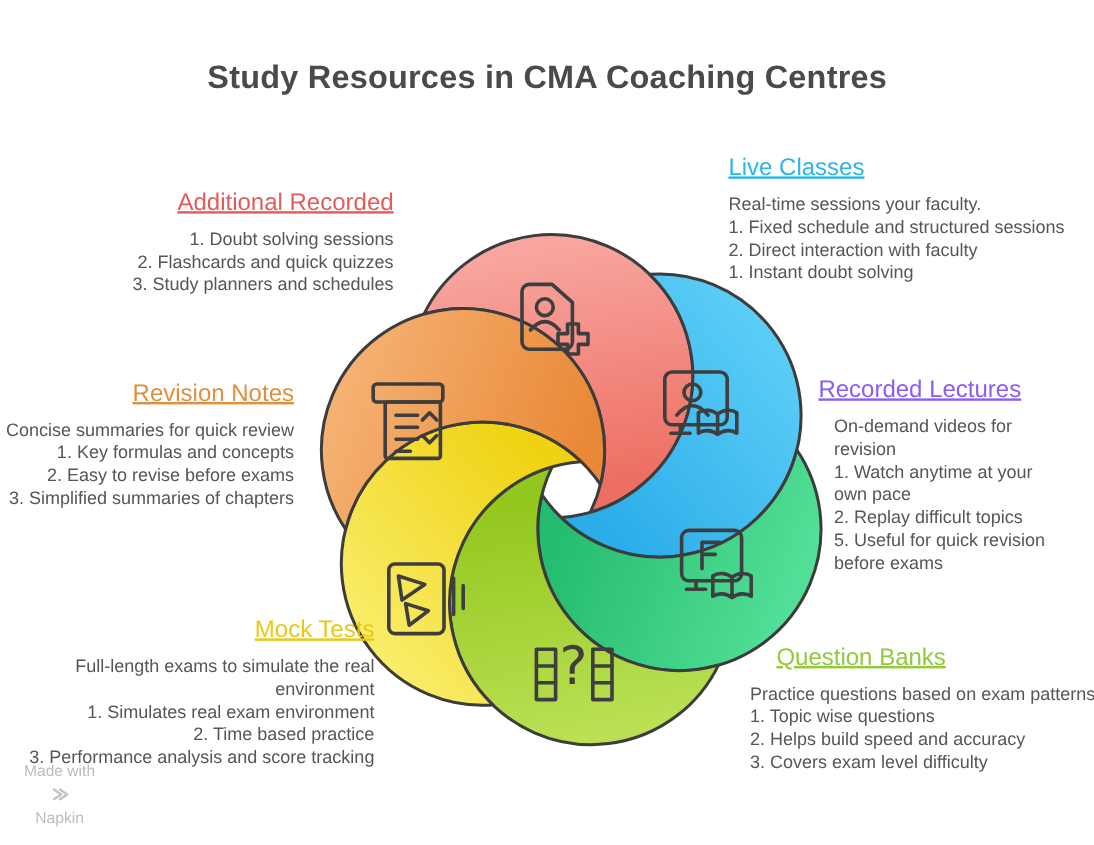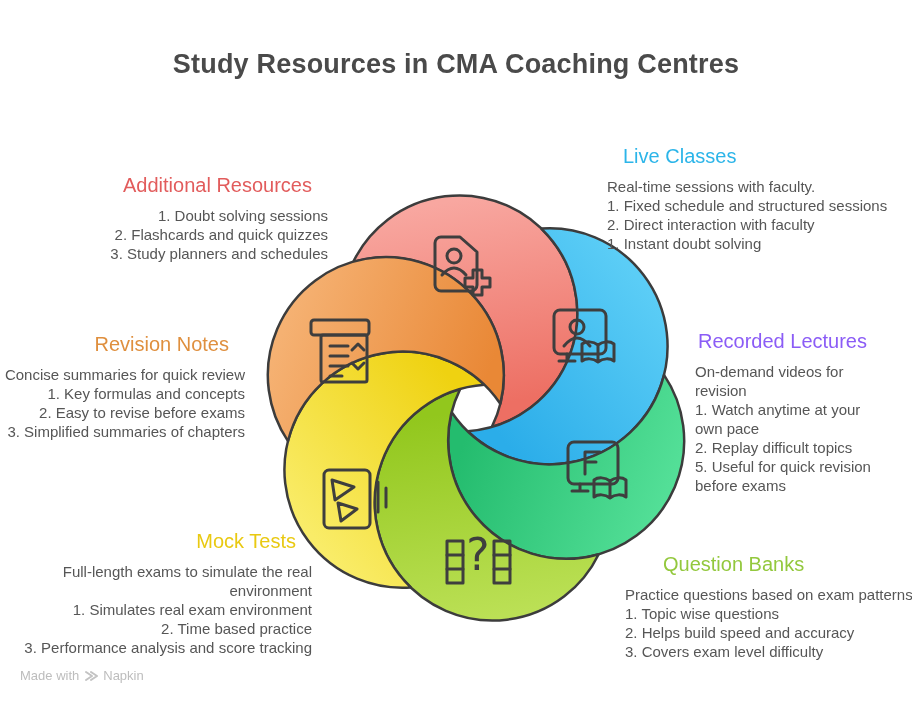--- a/index.html
+++ b/index.html
@@ -6,42 +6,42 @@
   #canvas{
     position:relative;width:912px;height:704px;background:#ffffff;overflow:hidden;
     font-family:"Liberation Sans", sans-serif;
   }
   #pinwheel-svg{position:absolute;left:0;top:0;}
   .title{
     position:absolute;top:49px;left:0;width:100%;text-align:center;
     font-size:27px;font-weight:700;color:#4a4a4a;letter-spacing:.2px;
   }
   .section{position:absolute;}
-  .sec-heading{font-size:20px;font-weight:500;line-height:1.2;margin:16px;}
+  .sec-heading{font-size:20px;font-weight:500;line-height:1.2;margin:0;text-decoration:underline;}
   .sec-body{margin-top:9px;font-size:15px;line-height:19px;color:#565656;}
   .sec-body .line{margin:0;}
   
   #sec-live{left:607px;top:128px;width:305px;text-align:left;}
   #sec-live .sec-heading{color:#2CB5E9;margin-bottom:3px;}
   #sec-recorded{left:682px;top:313px;width:206px;text-align:left;}
   #sec-recorded .sec-heading{color:#8b5cf6;margin-bottom:2px;}
   #sec-recorded .sec-body{padding-left:13px;width:192px;}
   #sec-questions{left:625px;top:536px;width:302px;text-align:left;}
   #sec-questions .sec-heading{padding-left:22px;margin-bottom:0px;}
   #sec-questions .sec-heading{color:#93C83D;}
   #sec-mock{right:600px;top:513px;width:322px;text-align:right;}
   #sec-mock .sec-heading{color:#E9C912;margin-bottom:1px;}
   #sec-revision{right:667px;top:316px;width:256px;text-align:right;}
   #sec-revision .sec-heading{color:#DF8F3E;margin-bottom:1px;}
   #sec-additional{right:584px;top:157px;width:246px;text-align:right;}
   #sec-additional .sec-heading{color:#E25C5C;margin-bottom:3px;}
   
   .watermark{
-    position:absolute;left:20px;top:668px;display:flex;align-items:center;gap:5px;
-    font-size:13px;color:#BDBDBD;
+    position:absolute;left:20px;top:635px;display:flex;align-items:center;gap:5px;
+    font-size:13px;color:#BDBDBD;flex-direction:column;
   }
   .watermark svg{display:block;}
 </style>
 </head>
 <body>
 
 <div id="canvas">
 
   <div class="title">Study Resources in CMA Coaching Centres</div>
 
@@ -128,21 +128,21 @@
         <path d="M 352 363 l 6 6 l 6 -6"></path>
       </g>
     </g>
 
     <text x="478" y="570" text-anchor="middle" font-family="'DejaVu Sans', sans-serif" font-size="44" fill="#3E3E3E">?</text>
   </svg>
 
   <div class="section" id="sec-live">
     <div class="sec-heading">Live Classes</div>
     <div class="sec-body">
-      <div class="line">Real-time sessions with faculty.</div>
+      <div class="line">Real-time sessions your faculty.</div>
       <div class="line">1. Fixed schedule and structured sessions</div>
       <div class="line">2. Direct interaction with faculty</div>
       <div class="line">1. Instant doubt solving</div>
     </div>
   </div>
 
   <div class="section" id="sec-recorded">
     <div class="sec-heading">Recorded Lectures</div>
     <div class="sec-body">
       <div class="line">On-demand videos for revision</div>
@@ -176,21 +176,21 @@
     <div class="sec-heading">Revision Notes</div>
     <div class="sec-body">
       <div class="line">Concise summaries for quick review</div>
       <div class="line">1. Key formulas and concepts</div>
       <div class="line">2. Easy to revise before exams</div>
       <div class="line">3. Simplified summaries of chapters</div>
     </div>
   </div>
 
   <div class="section" id="sec-additional">
-    <div class="sec-heading">Additional Resources</div>
+    <div class="sec-heading">Additional Recorded</div>
     <div class="sec-body">
       <div class="line">1. Doubt solving sessions</div>
       <div class="line">2. Flashcards and quick quizzes</div>
       <div class="line">3. Study planners and schedules</div>
     </div>
   </div>
 
   <div class="watermark">
     <span>Made with</span>
     <svg width="14" height="14" viewBox="0 0 14 14">

